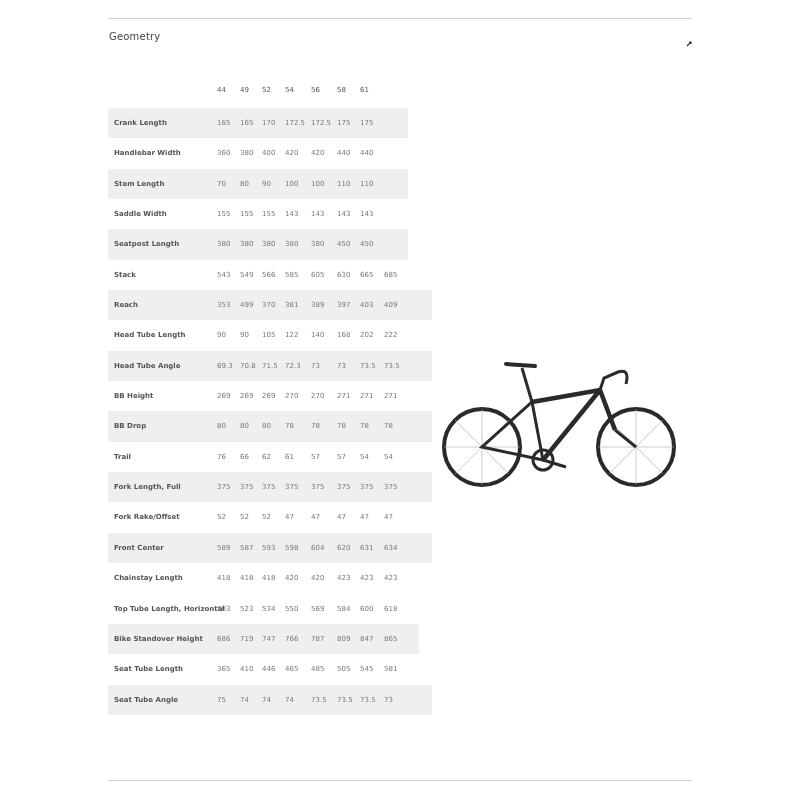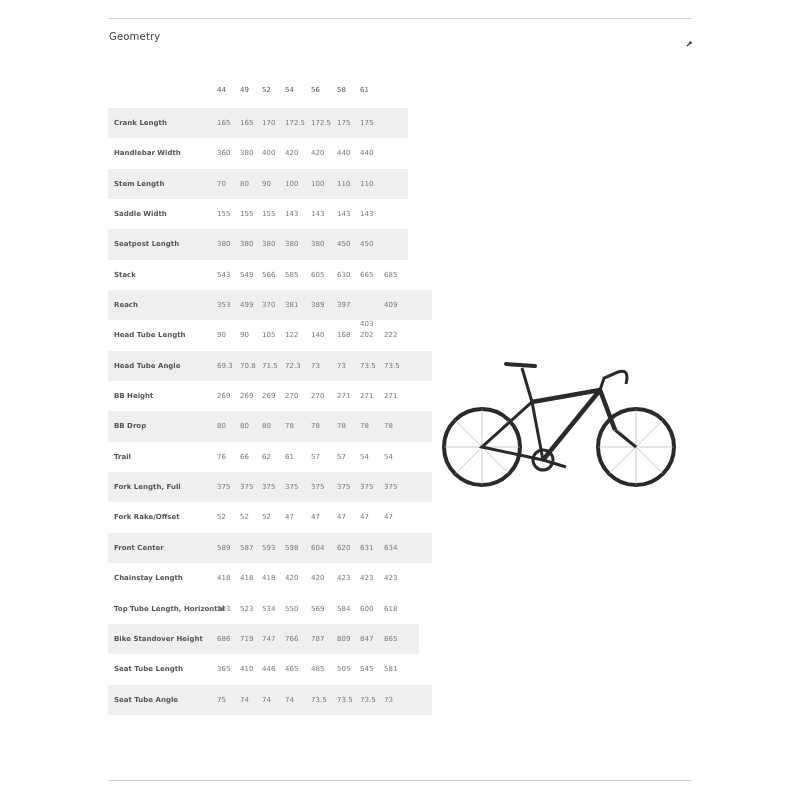--- a/index.html
+++ b/index.html
@@ -107,21 +107,21 @@
       <span class="cell" style="left: 276px;">685</span>
     </div>
     <div class="row shaded" style="width: 296px;">
       <span class="label">Reach</span>
       <span class="cell" style="left: 109px;">353</span>
       <span class="cell" style="left: 132px;">499</span>
       <span class="cell" style="left: 154px;">370</span>
       <span class="cell" style="left: 177px;">381</span>
       <span class="cell" style="left: 203px;">389</span>
       <span class="cell" style="left: 229px;">397</span>
-      <span class="cell" style="left: 252px; margin-top: 19px;">403</span>
+      <span class="cell" style="left: 252px;">403</span>
       <span class="cell" style="left: 276px;">409</span>
     </div>
     <div class="row" style="width: 296px;">
       <span class="label">Head Tube Length</span>
       <span class="cell" style="left: 109px;">90</span>
       <span class="cell" style="left: 132px;">90</span>
       <span class="cell" style="left: 154px;">105</span>
       <span class="cell" style="left: 177px;">122</span>
       <span class="cell" style="left: 203px;">140</span>
       <span class="cell" style="left: 229px;">168</span>

